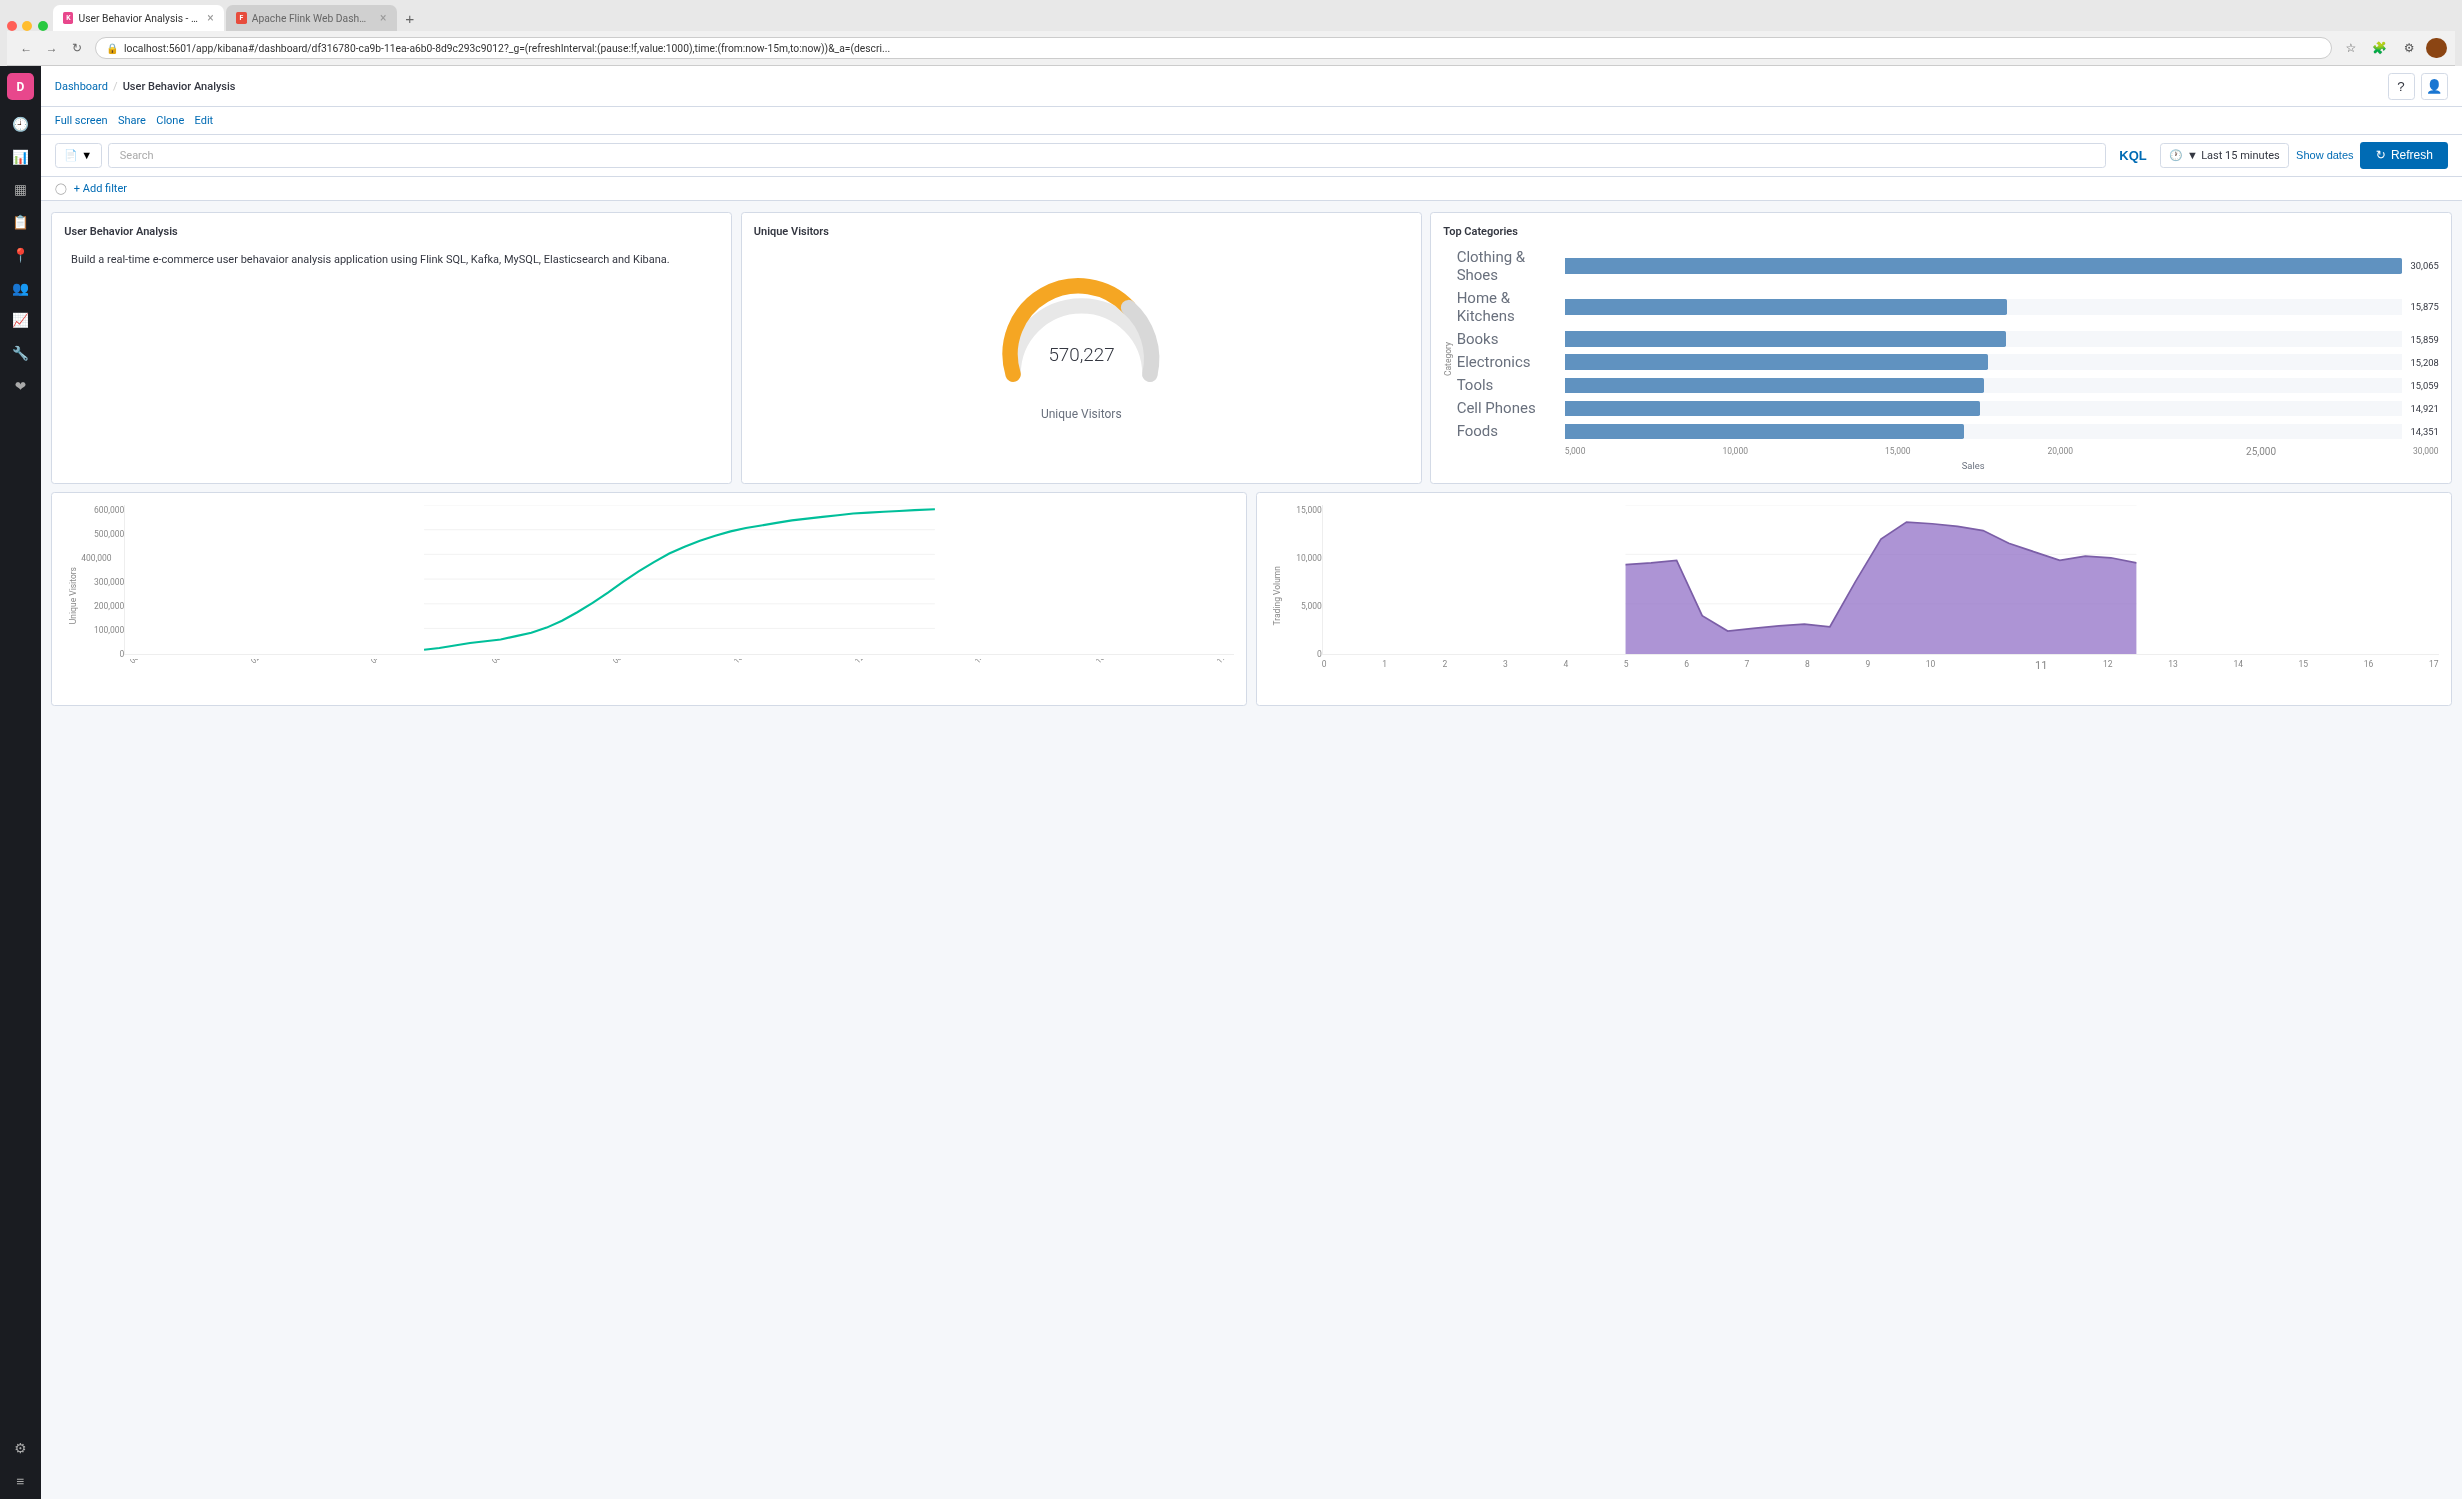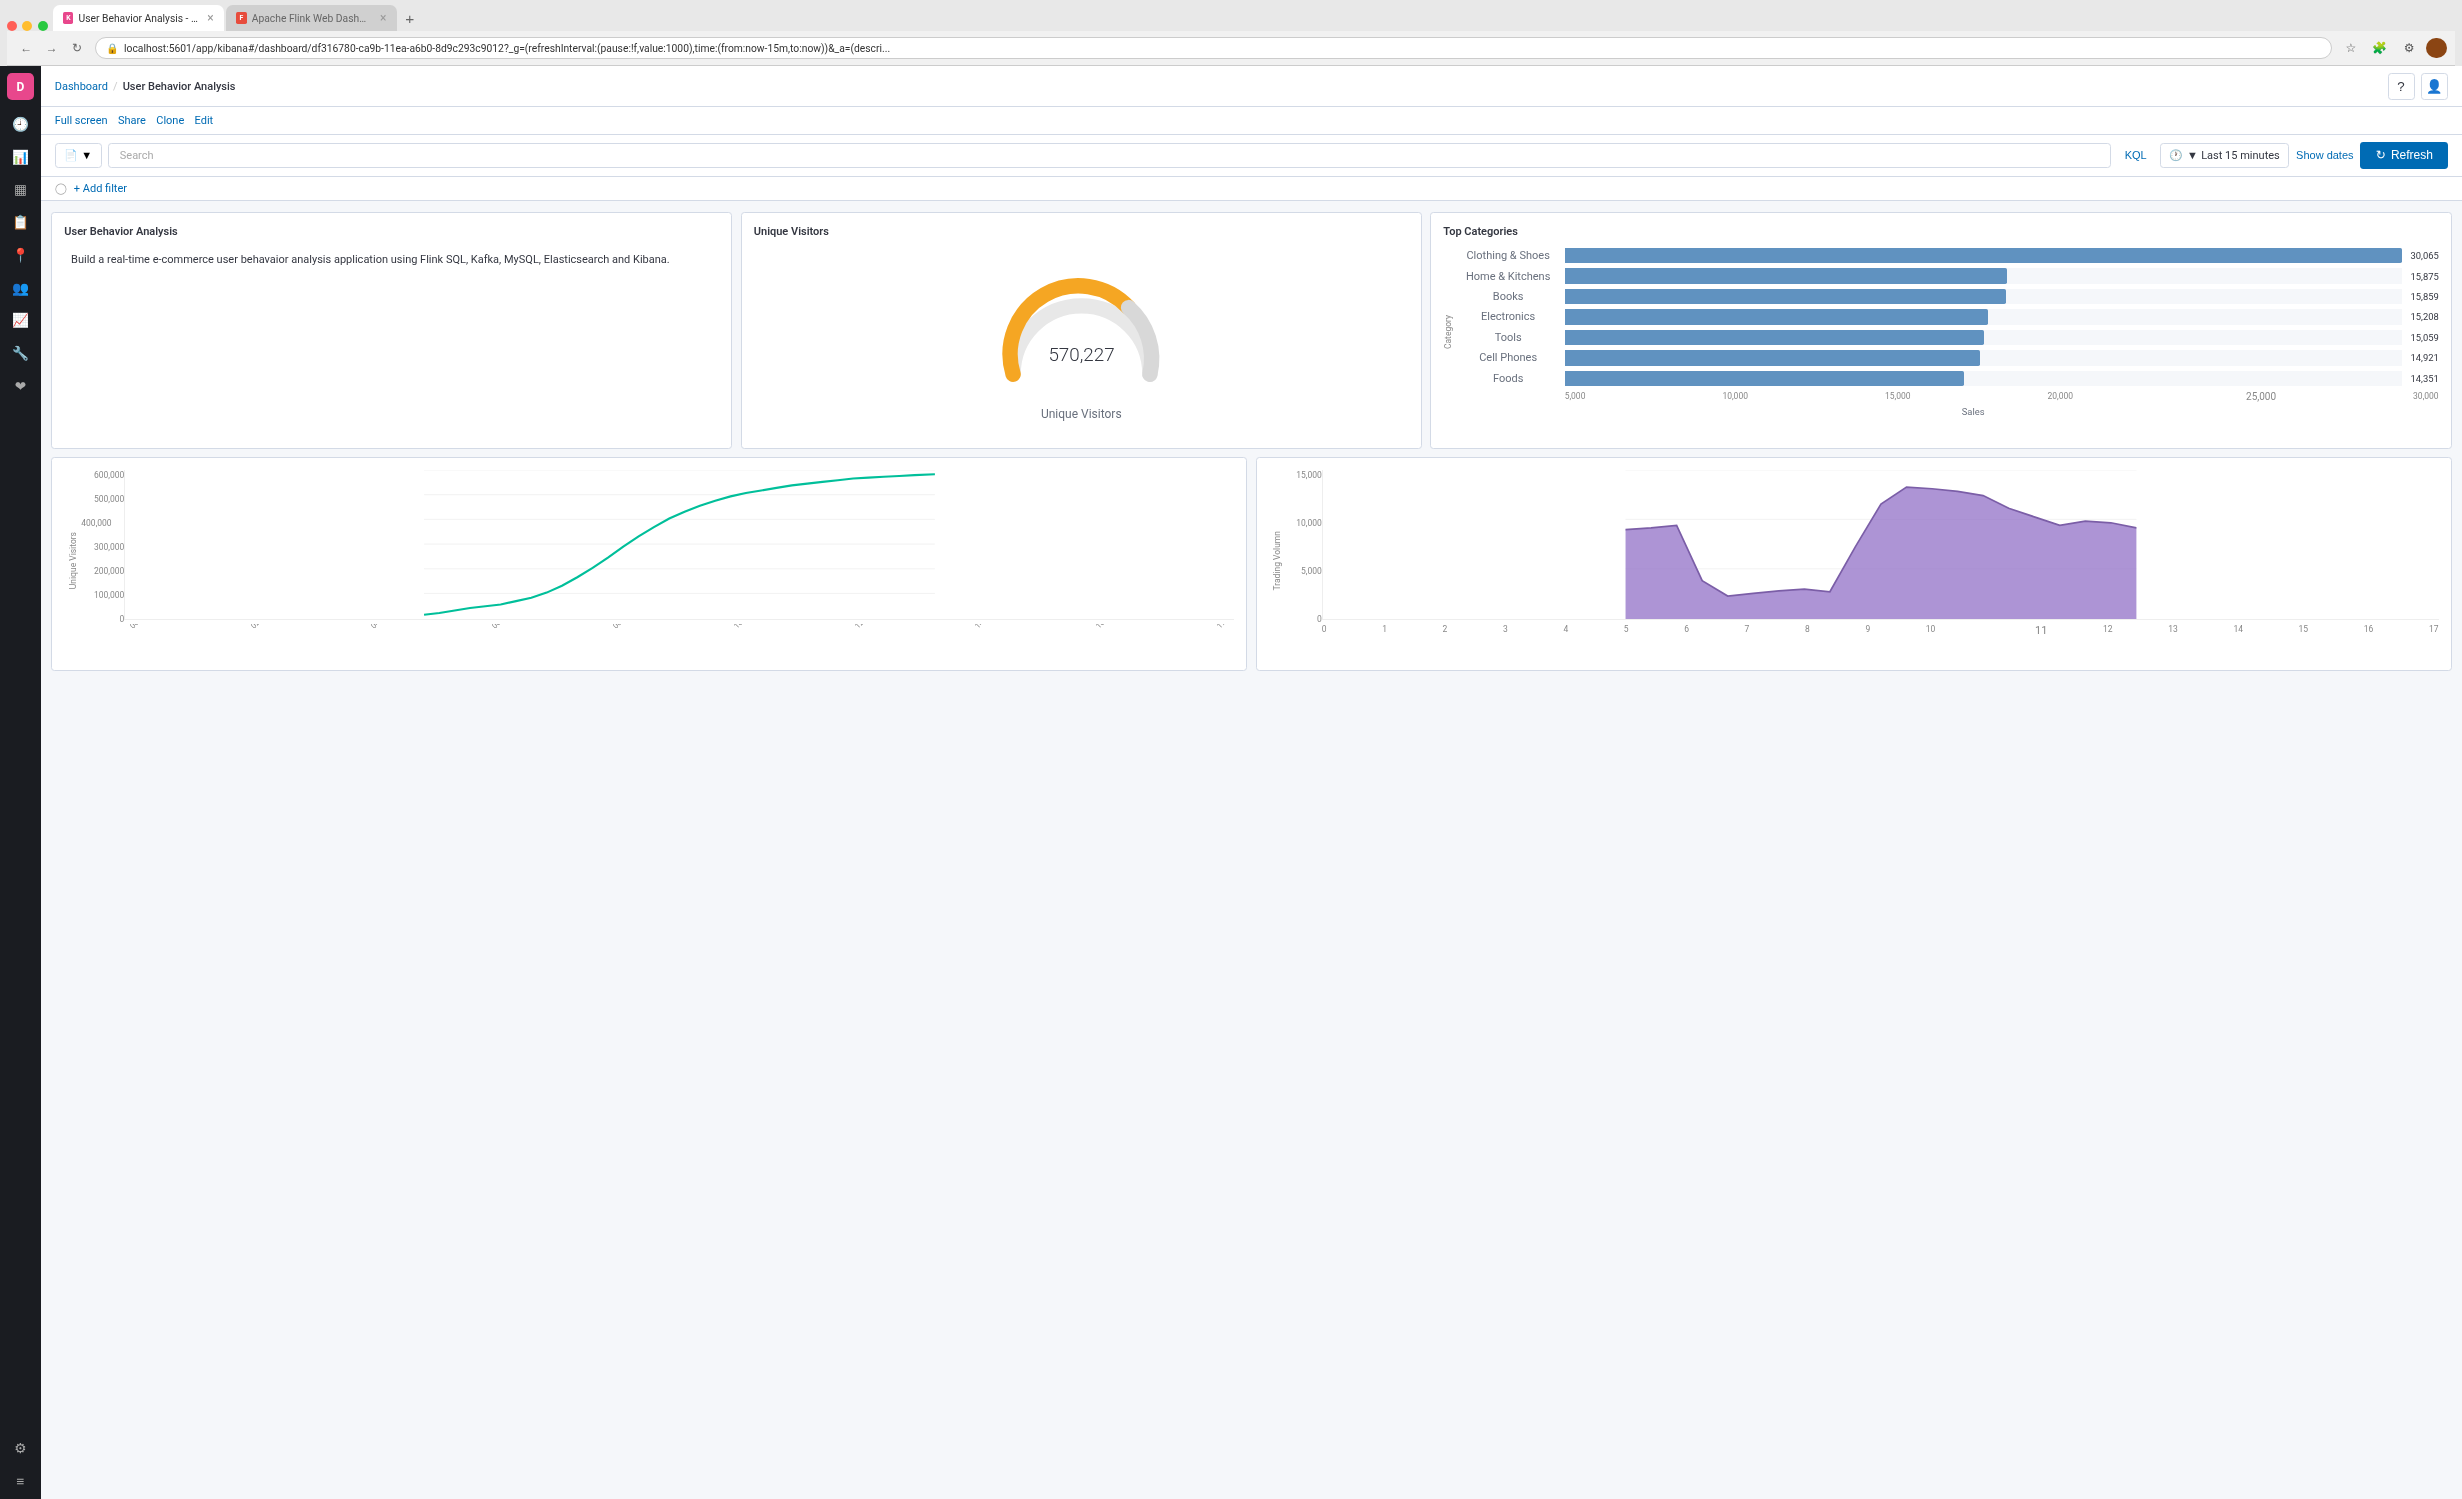--- a/index.html
+++ b/index.html
@@ -49,21 +49,21 @@
 
     
     .action-bar { background: white; border-bottom: 0.9px solid #d3dae6; padding: 6.8px 13.7px; display: flex; align-items: center; gap: 10.3px; }
     .action-link { color: #006bb4; font-size: 11px; cursor: pointer; text-decoration: none; }
 
     
     .search-bar { background: white; border-bottom: 0.9px solid #d3dae6; padding: 6.8px 13.7px; display: flex; align-items: center; gap: 6.8px; }
     .search-type-btn { display: flex; align-items: center; gap: 3.4px; border: 0.9px solid #d3dae6; border-radius: 3.4px; padding: 5.1px 8.5px; background: white; cursor: pointer; font-size: 11px; }
     .search-input-wrapper { flex: 1; border: 0.9px solid #d3dae6; border-radius: 3.4px; padding: 5.1px 10.3px; display: flex; align-items: center; background: white; }
     .search-input-text { color: #aaa; font-size: 11px; }
-    .kql-badge { background: none; border: none; color: #006bb4; font-size: 11px; font-weight: 400; cursor: pointer; padding: 0 6.8px; }
+    .kql-badge { background: none; border: none; color: #006bb4; font-size: 13px; font-weight: 700; cursor: pointer; padding: 0 6.8px; }
     .time-picker { display: flex; align-items: center; gap: 3.4px; border: 0.9px solid #d3dae6; border-radius: 3.4px; padding: 5.1px 8.5px; background: white; cursor: pointer; font-size: 11px; }
     .show-dates-btn { color: #006bb4; font-size: 11px; cursor: pointer; background: none; border: none; }
     .refresh-btn { background: #006bb4; color: white; border: none; border-radius: 3.4px; padding: 6.8px 15.4px; font-size: 12px; font-weight: 500; cursor: pointer; display: flex; align-items: center; gap: 5.1px; }
 
     
     .filter-bar { background: white; border-bottom: 0.9px solid #d3dae6; padding: 5.1px 13.7px; display: flex; align-items: center; gap: 6.8px; }
     .add-filter { color: #006bb4; font-size: 11px; cursor: pointer; display: flex; align-items: center; gap: 3.4px; }
 
     
     .dashboard { flex: 1; overflow-y: auto; padding: 10.3px; background: #f5f7fa; }
@@ -74,21 +74,21 @@
     .panel-title { font-size: 11px; font-weight: 600; color: #343741; margin-bottom: 10.3px; }
 
     
     .text-panel-body { font-size: 11px; color: #343741; line-height: 1.6; padding: 3.4px 6.8px; }
 
     
     .gauge-container { display: flex; flex-direction: column; align-items: center; justify-content: center; height: 188px; }
     .gauge-svg { width: 171px; height: 137px; }
     .gauge-label { font-size: 12px; color: #69707d; margin-top: 6.8px; }
     .bar-row { display: flex; align-items: center; margin-bottom: 5.1px; gap: 5.1px; }
-    .bar-category { text-align: center; font-size: 11px; color: #69707d; width: 103px; flex-shrink: 0; }
+    .bar-category { text-align: left; font-size: 15px; color: #69707d; width: 103px; flex-shrink: 0; }
     .bar-wrapper { flex: 1; background: #f5f7fa; height: 15.4px; position: relative; }
     .bar-fill { height: 100%; background: #6092c0; border-radius: 0 1.7px 1.7px 0; }
     .bar-value { font-size: 9.4px; color: #343741; margin-left: 3.4px; flex-shrink: 0; }
 
     .panel-chart { height: 214px; }
 
     
     ::-webkit-scrollbar { width: 6.8px; }
     ::-webkit-scrollbar-track { background: #f1f1f1; }
     ::-webkit-scrollbar-thumb { background: #ccc; border-radius: 3.4px; }

